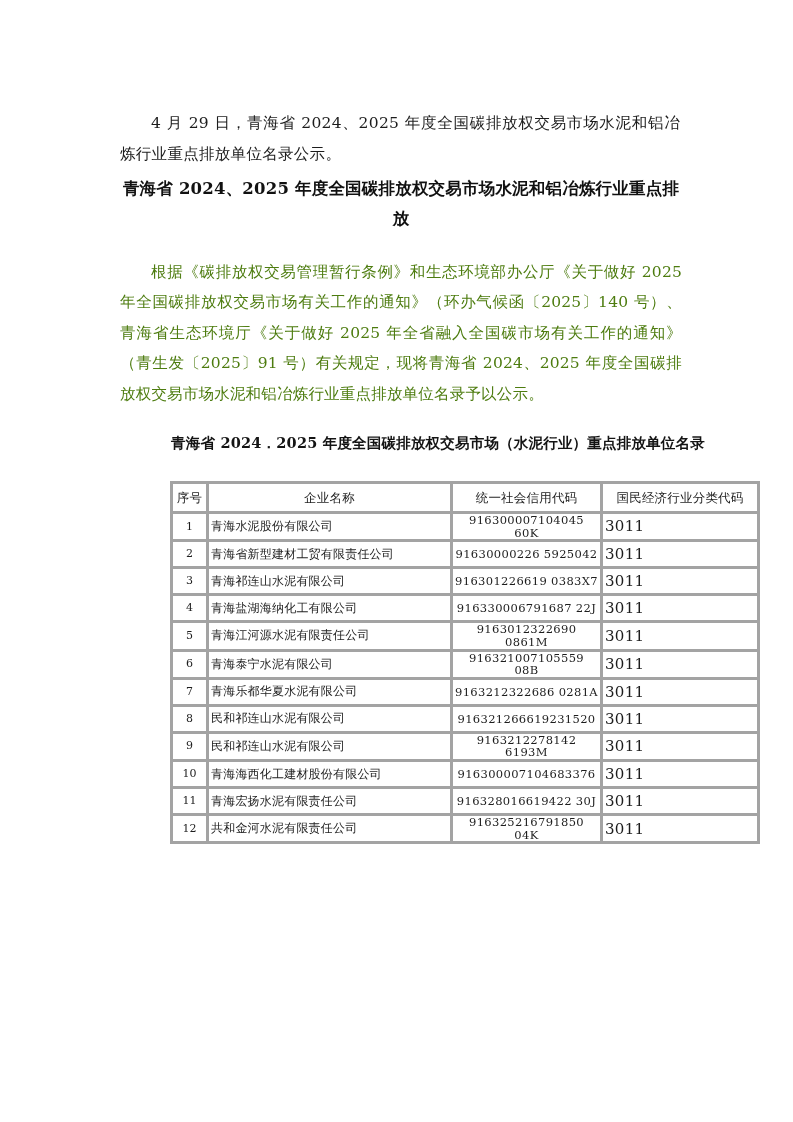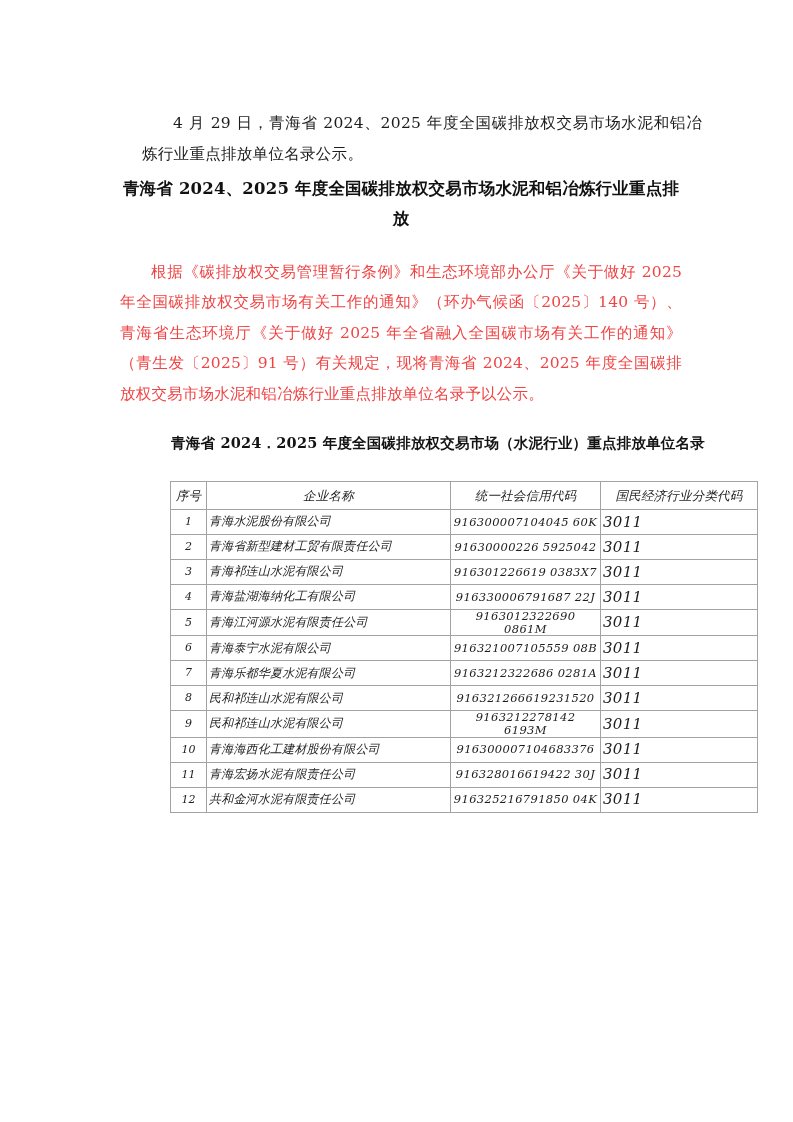--- a/index.html
+++ b/index.html
@@ -29,21 +29,20 @@
     position: absolute;
     left: 120px;
     top: 92px;
     width: 560px;
     font-size: 15.5px;
     line-height: 31px;
     text-align: justify;
     text-indent: 2em;
     letter-spacing: 0.3px;
     color: #1c1c1c;
-    margin-left: 22px;
   }
 
   
   .doc-title {
     position: absolute;
     left: 120px;
     top: 163px;
     width: 562px;
     font-size: 16.5px;
     line-height: 30px;
@@ -60,21 +59,21 @@
   .body-para {
     position: absolute;
     left: 120px;
     top: 241px;
     width: 562px;
     font-size: 15.5px;
     line-height: 30.5px;
     text-align: justify;
     text-indent: 2em;
     letter-spacing: 0.2px;
-    color: #ef4444;
+    color: #4d7c0f;
   }
 
   
   .table-wrap {
     position: absolute;
     left: 170px;
     top: 434px;
     width: 536px;
   }
   .table-title {
@@ -89,27 +88,26 @@
 
   table.listing {
     border-collapse: collapse;
     width: 587px;
     table-layout: fixed;
     font-size: 11.5px;
     color: #1d1d1d;
   }
   table.listing th,
   table.listing td {
-    border: 1px solid #a3a3a3;
+    border: 3px solid #a3a3a3;
     height: 24px;
     padding: 0 2px;
     vertical-align: middle;
     font-weight: normal;
     line-height: 1.1;
-    font-style: italic;
   }
   table.listing thead th {
     font-size: 12.5px;
     font-weight: normal;
     text-align: center;
     letter-spacing: 0.2px;
     height: 27px;
   }
   col.c-no    { width: 36px; }
   col.c-name  { width: 244px; }

